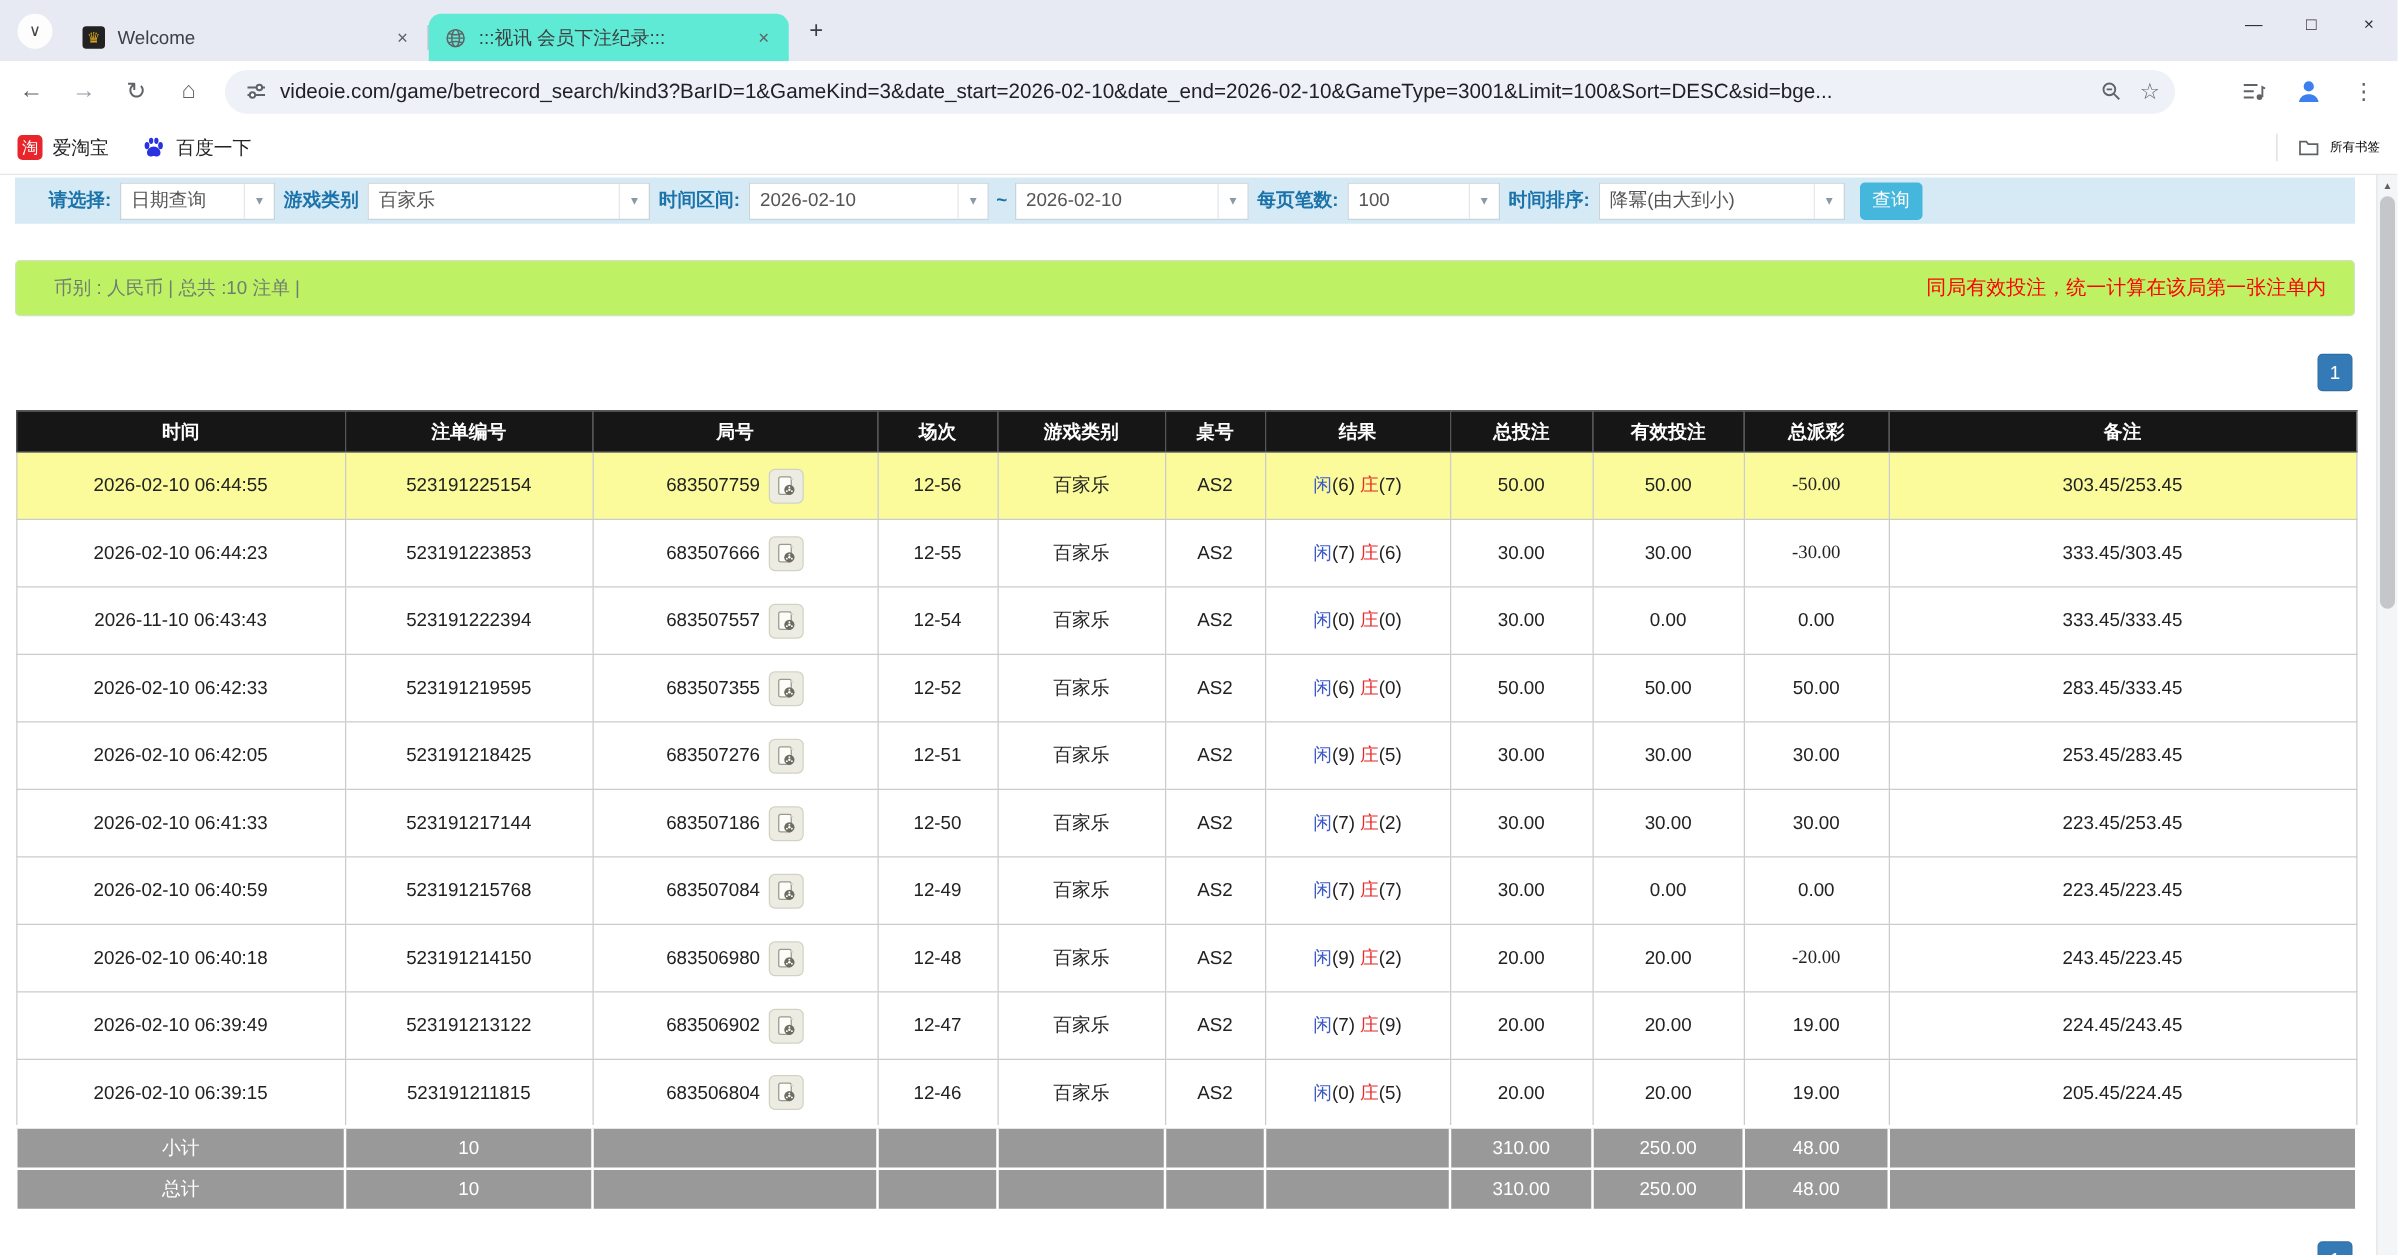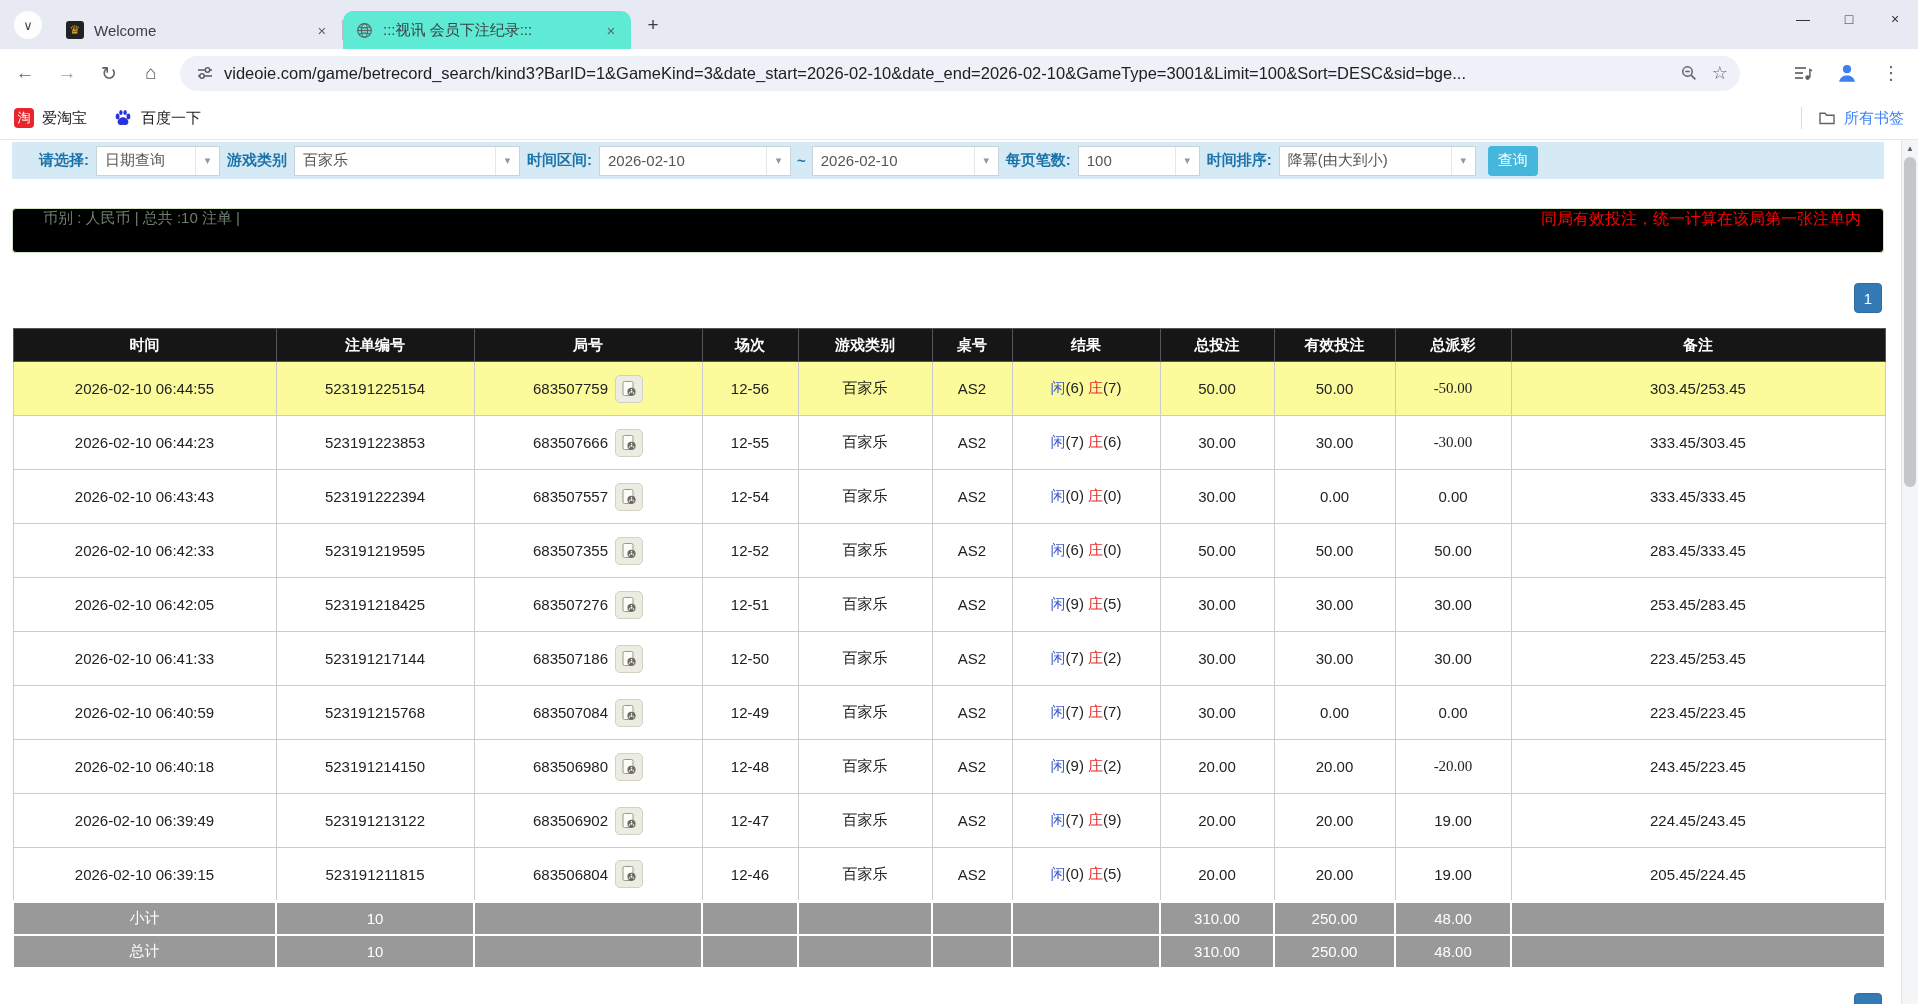--- a/index.html
+++ b/index.html
@@ -34,37 +34,37 @@
   .urltext { flex:1; font-size:16.5px; color:#202124; white-space:nowrap; overflow:hidden; }
   .pillicon { margin-left:14px; display:flex; align-items:center; color:#5f6368; font-size:18px; }
   .toolright { display:flex; align-items:center; margin-left:auto; margin-right:10px; }
   .toolicon { width:34px; height:34px; display:flex; align-items:center; justify-content:center; margin-left:10px; color:#5f6368; font-size:18px; }
 
   .bookbar { position:absolute; top:97px; left:0; right:0; height:43px; background:#fff; border-bottom:1px solid #e4e6ea;
     display:flex; align-items:center; padding:0 14px; }
   .bm { display:flex; align-items:center; font-size:15px; color:#202124; margin-right:26px; }
   .bm .bicon { width:20px; height:20px; margin-right:8px; display:flex; align-items:center; justify-content:center; }
   .tao { background:#e8252a; border-radius:4px; color:#fff; font-size:13px; }
-  .bm-right { margin-left:auto; display:flex; align-items:center; font-size:15px; color:#3b82f6; }
+  .bm-right { margin-left:auto; display:flex; align-items:center; font-size:10px; color:#000000; }
   .bm-right .sep { width:1px; height:22px; background:#dadce0; margin-right:16px; }
   .bm-right .bicon { margin-right:8px; display:flex; }
 
   
   .filterbar { position:absolute; top:142px; left:12px; width:1872px; height:37px; background:#d6eaf5;
     display:flex; align-items:center; padding-left:20px; }
   .flabel { font-size:15px; font-weight:bold; color:#1b73aa; margin:16px 7px; white-space:nowrap; }
   .fselect { height:30px; background:#fff; border:1px solid #c9d4da; display:flex; align-items:center; font-size:15px; color:#555; }
   .fselect .val { flex:1; padding:0 8px; white-space:nowrap; overflow:hidden; }
   .fselect .arr { width:24px; height:100%; display:flex; align-items:center; justify-content:center; color:#8a9aa4; font-size:11px; border-left:1px solid #e2e8ec; }
   .w1{width:124px} .w2{width:226px} .w3{width:192px} .w4{width:187px} .w5{width:122px} .w6{width:197px}
   .tilde { font-size:15px; font-weight:bold; color:#1b73aa; margin:0 6px; }
   .searchbtn { width:50px; height:30px; background:#45b6dc; color:#fff; border:none; border-radius:4px; font-size:15px; margin-left:12px; cursor:pointer; }
 
-  .infobar { position:absolute; top:208px; left:12px; width:1872px; height:45px; background:#000000;
-    border:1px solid #d0e2be; border-radius:4px; display:flex; align-items:flex-start; padding:0 22px 0 30px; }
+  .infobar { position:absolute; top:208px; left:12px; width:1872px; height:45px; background:#bef264;
+    border:1px solid #d0e2be; border-radius:4px; display:flex; align-items:center; padding:0 22px 0 30px; }
   .info-left { font-size:15px; color:#6f7f6f; }
   .info-right { margin-left:auto; font-size:16px; color:#ff0000; }
 
   .pager { position:absolute; width:28px; height:30px; background:#337ab7; border:1px solid #2e6da4; border-radius:4px;
     color:#fff; font-size:15px; display:flex; align-items:center; justify-content:center; cursor:pointer; }
   .pager.top { left:1854px; top:283px; }
   .pager.bottom { left:1854px; top:993px; }
 
   table.bets { position:absolute; top:328px; left:12px; width:1872px; border-collapse:collapse; table-layout:fixed; }
   table.bets th { background:#161616; color:#fff; font-size:15px; font-weight:bold; height:33px; border:1px solid #555; text-align:center; }
@@ -318,21 +318,21 @@
           <td>12-55</td>
           <td>百家乐</td>
           <td>AS2</td>
           <td><span class="res-p">闲</span><span>(7) </span><span class="res-b">庄</span><span>(6)</span></td>
           <td class="blue">30.00</td>
           <td>30.00</td>
           <td class="red">-30.00</td>
           <td>333.45/303.45</td>
         </tr>
         <tr>
-          <td>2026-02-10 06:43:43</td>
+          <td>2026-11-10 06:43:43</td>
           <td>523191222394</td>
           <td><span class="round-wrap">
               <span>683507557</span>
               <span class="video-btn">
                 <svg width="18" height="18" viewBox="0 0 18 18">
                   <rect x="3" y="1.5" width="10" height="14" rx="1.5" fill="#fcfcf8" stroke="#9a9a8a"></rect>
                   <path d="M13 1.5 l2.5 2.5 H13z" fill="#d8d8cc"></path>
                   <circle cx="11.5" cy="11.8" r="4.1" fill="#6c6c60"></circle>
                   <circle cx="11.5" cy="11.8" r="1" fill="#fff"></circle>
                   <circle cx="11.5" cy="9.7" r=".75" fill="#fff"></circle>

